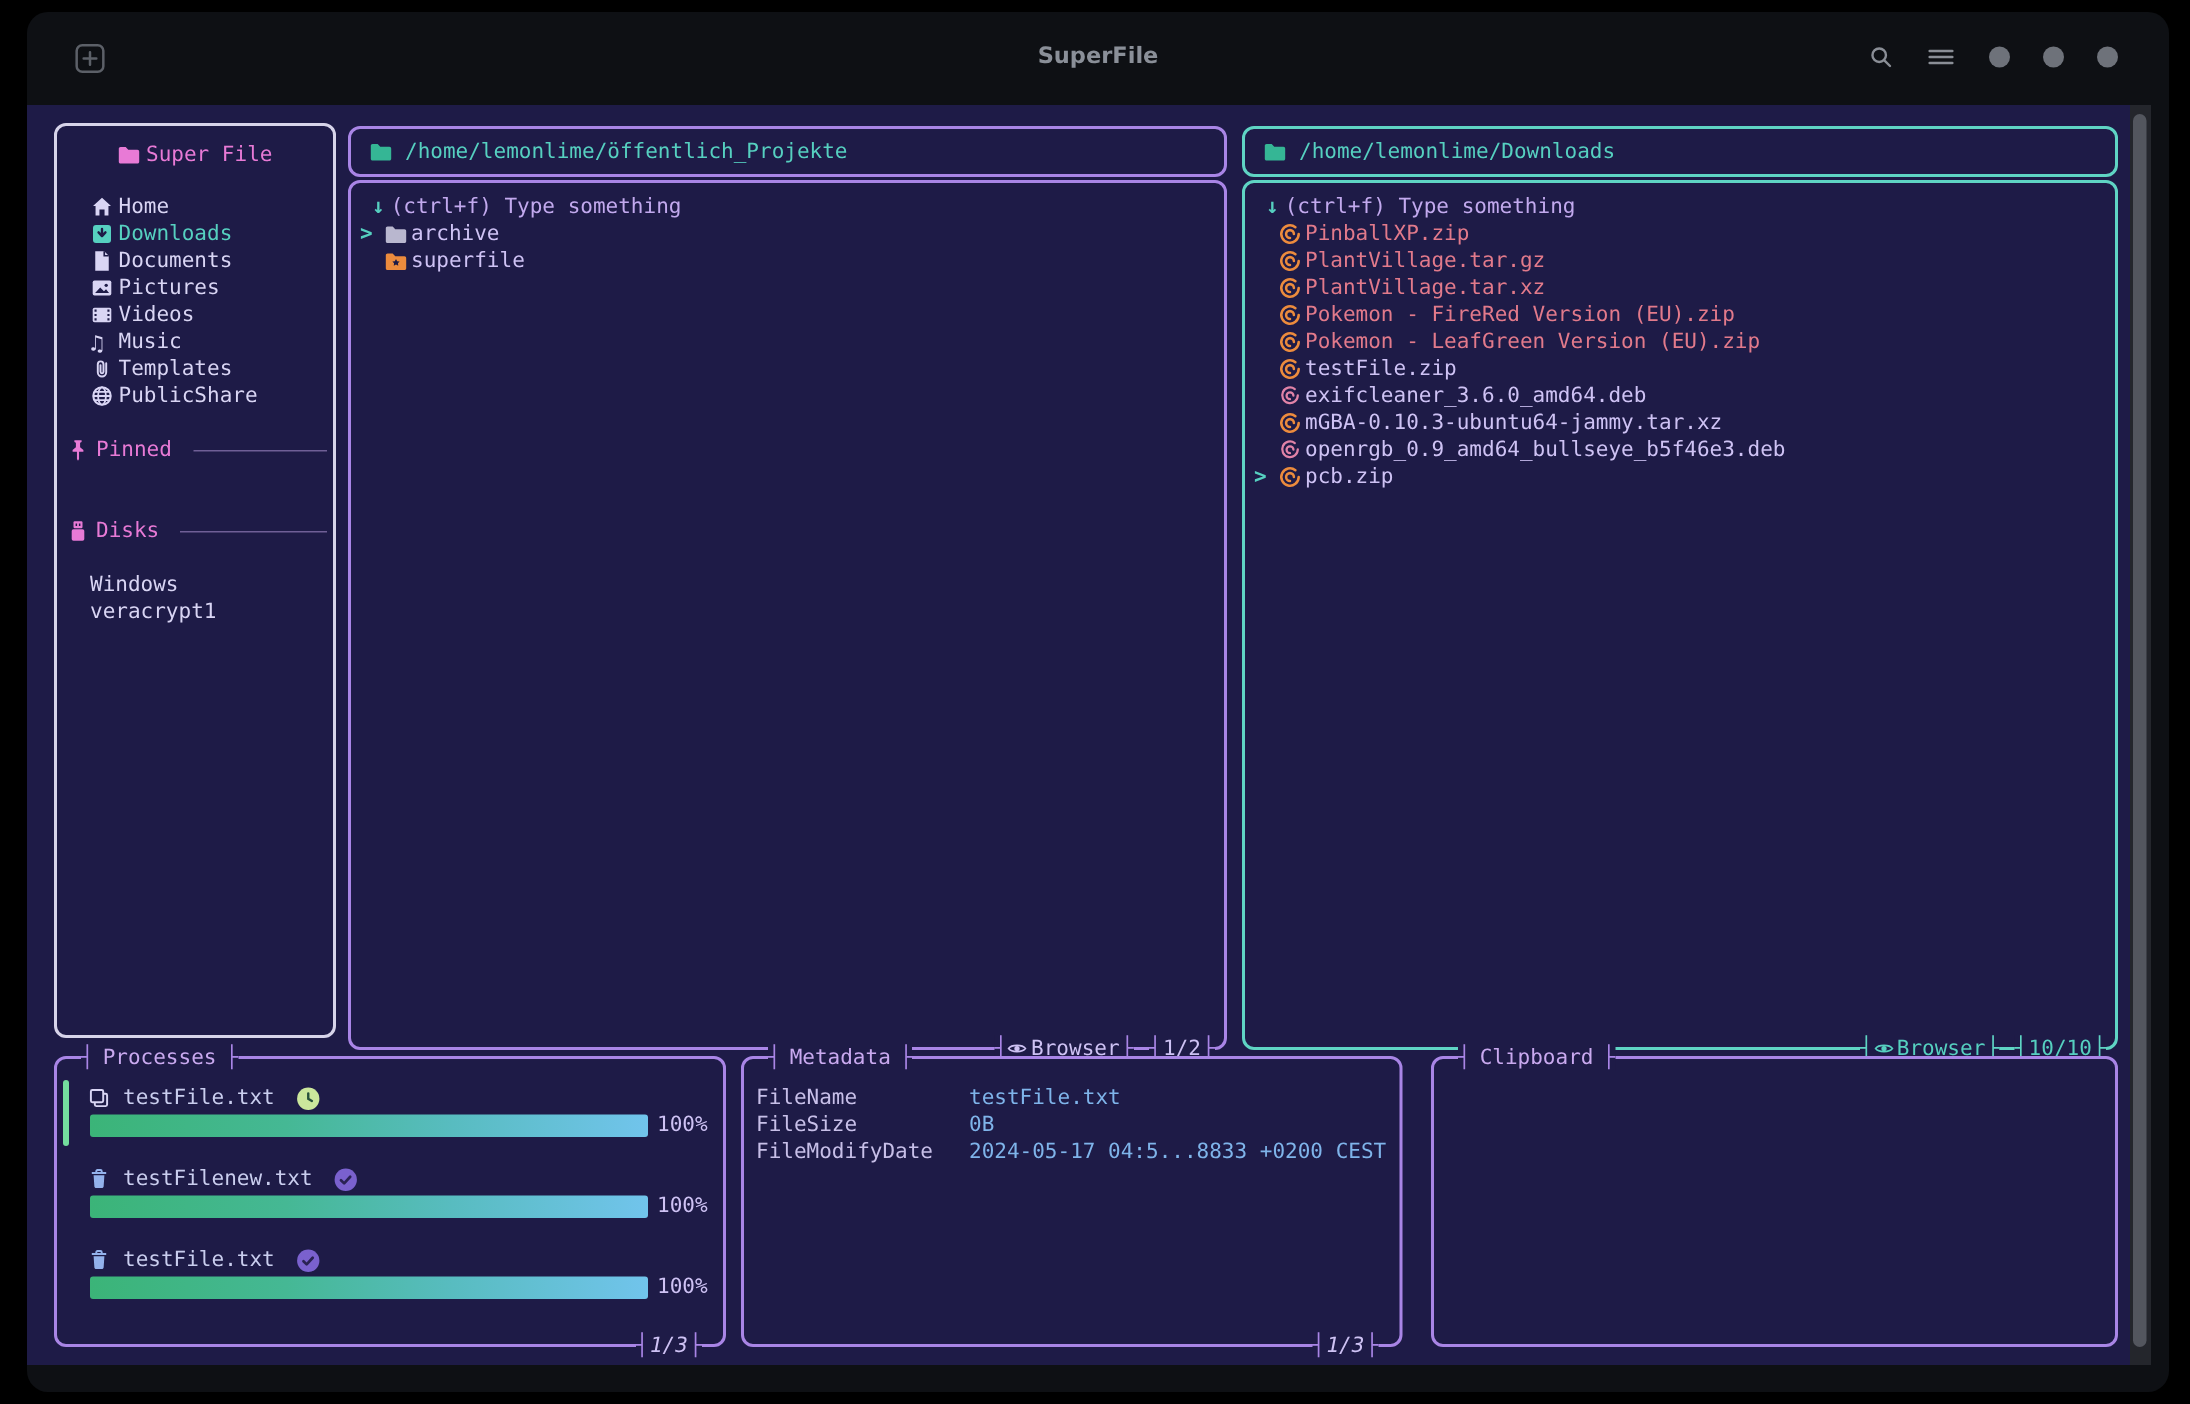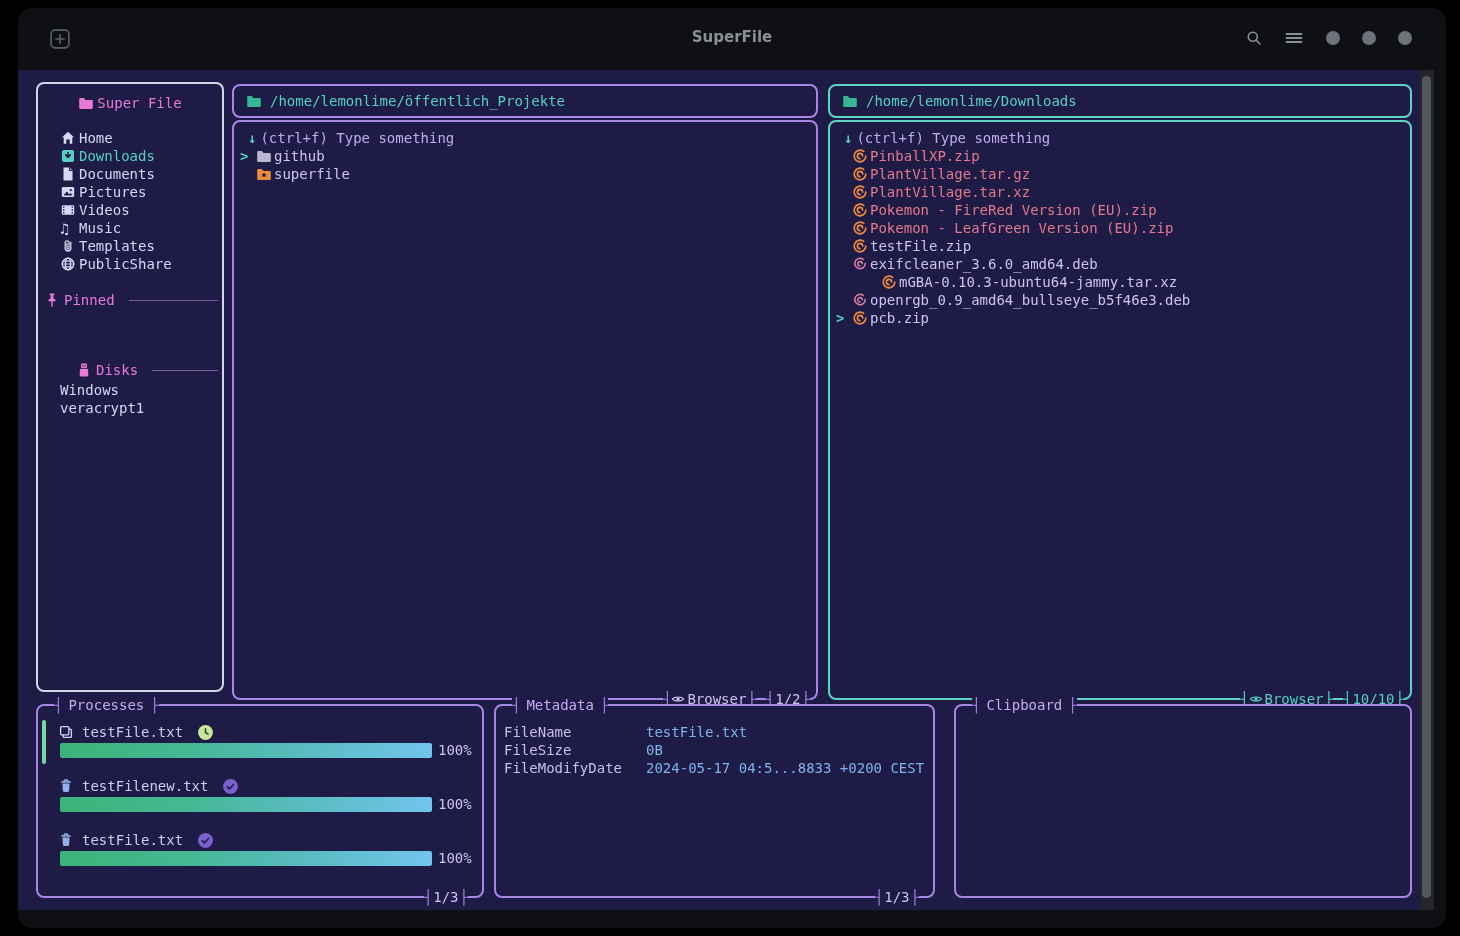--- a/index.html
+++ b/index.html
@@ -71,21 +71,21 @@
   .pfoot{position:absolute;bottom:-10px;right:6px;height:18px;display:flex;align-items:center;background:transparent;}
   .tag{height:18px;line-height:18px;background:var(--panel-bg);display:inline-flex;align-items:center;}
   .tag::before{content:"┤";color:var(--bc,var(--purple));}
   .tag::after{content:"├";color:var(--bc,var(--purple));}
   .tag .txt{color:var(--tc,var(--lav2));padding:0 1px;}
   .seg{width:10px;height:0;border-top:2px solid var(--bc,var(--purple));align-self:center;}
   .eye{width:14px;height:14px;margin-right:1px;color:var(--tc,var(--lav2));}
   .cfoot{position:absolute;bottom:-10px;right:14px;height:18px;line-height:18px;background:var(--panel-bg);display:flex;align-items:center;}
   .cfoot::before{content:"┤";color:var(--purple);}
   .cfoot::after{content:"├";color:var(--purple);}
-  .cfoot span{color:var(--lav2);padding:0 1px;}
+  .cfoot span{color:var(--lav2);padding:0 1px;font-style:italic;}
   
   .sel-bar{position:absolute;left:4px;top:14px;width:4px;height:44px;background:#74dd9e;border-radius:2px;}
   .proc-name{padding-left:20px;gap:6px;color:var(--procname);}
   .proc-name .nm{margin-left:2px;}
   .badge{width:17px;height:17px;margin-left:8px;flex:0 0 17px;}
   .bar{position:absolute;left:22px;width:372px;height:15px;border-radius:2px;background:linear-gradient(90deg,#3bb478,#45b894 35%,#58bcc0 65%,#71c4ec);}
   .pct{position:absolute;left:400px;height:18px;line-height:18px;color:var(--lav2);}
   
   .meta-key{position:absolute;left:8px;height:18px;line-height:18px;color:#c7bfe8;}
   .meta-val{position:absolute;left:150px;height:18px;line-height:18px;color:var(--blueval);white-space:nowrap;}
@@ -207,21 +207,21 @@
       <div class="row side-sec" style="top:207px;">
         <span class="ic" style="color:var(--pink);">
             <svg viewBox="0 0 16 16">
               <path d="M5.6 1.5h4.8v1.2l-1 .5v3l2.2 1.8v1.2H8.7V14l-.7 1.2-.7-1.2V9.2H4.4V8l2.2-1.8v-3l-1-.5z" fill="currentColor"></path>
             </svg>
           </span>
         <span>Pinned</span>
         <span class="sec-line"></span>
       </div>
 
-      <div class="row side-sec" style="top:277px;margin-left:32px;">
+      <div class="row side-sec" style="top:261px;">
         <span class="ic" style="color:var(--pink);">
             <svg viewBox="0 0 16 16">
               <rect x="5" y="1.5" width="6" height="4.6" rx="0.8" fill="currentColor"></rect>
               <rect x="3.8" y="6.8" width="8.4" height="7.7" rx="1.2" fill="currentColor"></rect>
               <path d="M6.4 3h1v1.6h-1zM8.6 3h1v1.6h-1z" fill="#1e1b47"></path>
             </svg>
           </span>
         <span>Disks</span>
         <span class="sec-line"></span>
       </div>
@@ -250,21 +250,21 @@
         <span class="arr">↓</span>
         <span>(ctrl+f) Type something</span>
       </div>
       <div class="row file-row" style="top:25px;">
         <span class="cursor">&gt;</span>
         <span class="ic fold-gray">
             <svg viewBox="0 0 16 16">
               <path d="M1.2 4.2c0-.7.5-1.2 1.2-1.2h3.4l1.7 1.9h6.1c.7 0 1.2.5 1.2 1.2v6.7c0 .7-.5 1.2-1.2 1.2H2.4c-.7 0-1.2-.5-1.2-1.2V4.2z" fill="currentColor"></path>
             </svg>
           </span>
-        <span class="fname">github</span>
+        <span class="fname">archive</span>
       </div>
       <div class="row file-row" style="top:43px;">
         <span class="ic fold-orange">
             <svg viewBox="0 0 16 16">
               <path d="M1.2 4.2c0-.7.5-1.2 1.2-1.2h3.4l1.7 1.9h6.1c.7 0 1.2.5 1.2 1.2v6.7c0 .7-.5 1.2-1.2 1.2H2.4c-.7 0-1.2-.5-1.2-1.2V4.2z" fill="currentColor"></path>
               <path d="M8 6.6l.8 1.5 1.6.3-1.1 1.1.2 1.6L8 10.4l-1.5.7.2-1.6-1.1-1.1 1.6-.3z" fill="#1e1b47"></path>
             </svg>
           </span>
         <span class="fname">superfile</span>
       </div>
@@ -356,21 +356,21 @@
       </div>
       <div class="row file-row" style="top:133px;">
         <span class="ic deb">
             <svg viewBox="0 0 16 16" fill="none" stroke="currentColor" stroke-width="1.5" stroke-linecap="round">
               <path d="M13.2 7.5a5.2 5.2 0 1 1-2-4.1"></path>
               <path d="M10.3 7.8a2.3 2.3 0 1 0-2.3 2.3"></path>
             </svg>
           </span>
         <span class="fname">exifcleaner_3.6.0_amd64.deb</span>
       </div>
-      <div class="row file-row" style="top:151px;margin-left:29px;">
+      <div class="row file-row" style="top:151px;">
         <span class="ic arch">
             <svg viewBox="0 0 16 16" fill="none" stroke="currentColor" stroke-width="1.7" stroke-linecap="round">
               <path d="M13.8 8a5.8 5.8 0 1 1-2.2-4.55"></path>
               <path d="M10.6 8a2.6 2.6 0 1 0-2.6 2.6"></path>
             </svg>
           </span>
         <span class="fname">mGBA-0.10.3-ubuntu64-jammy.tar.xz</span>
       </div>
       <div class="row file-row" style="top:169px;">
         <span class="ic deb">

